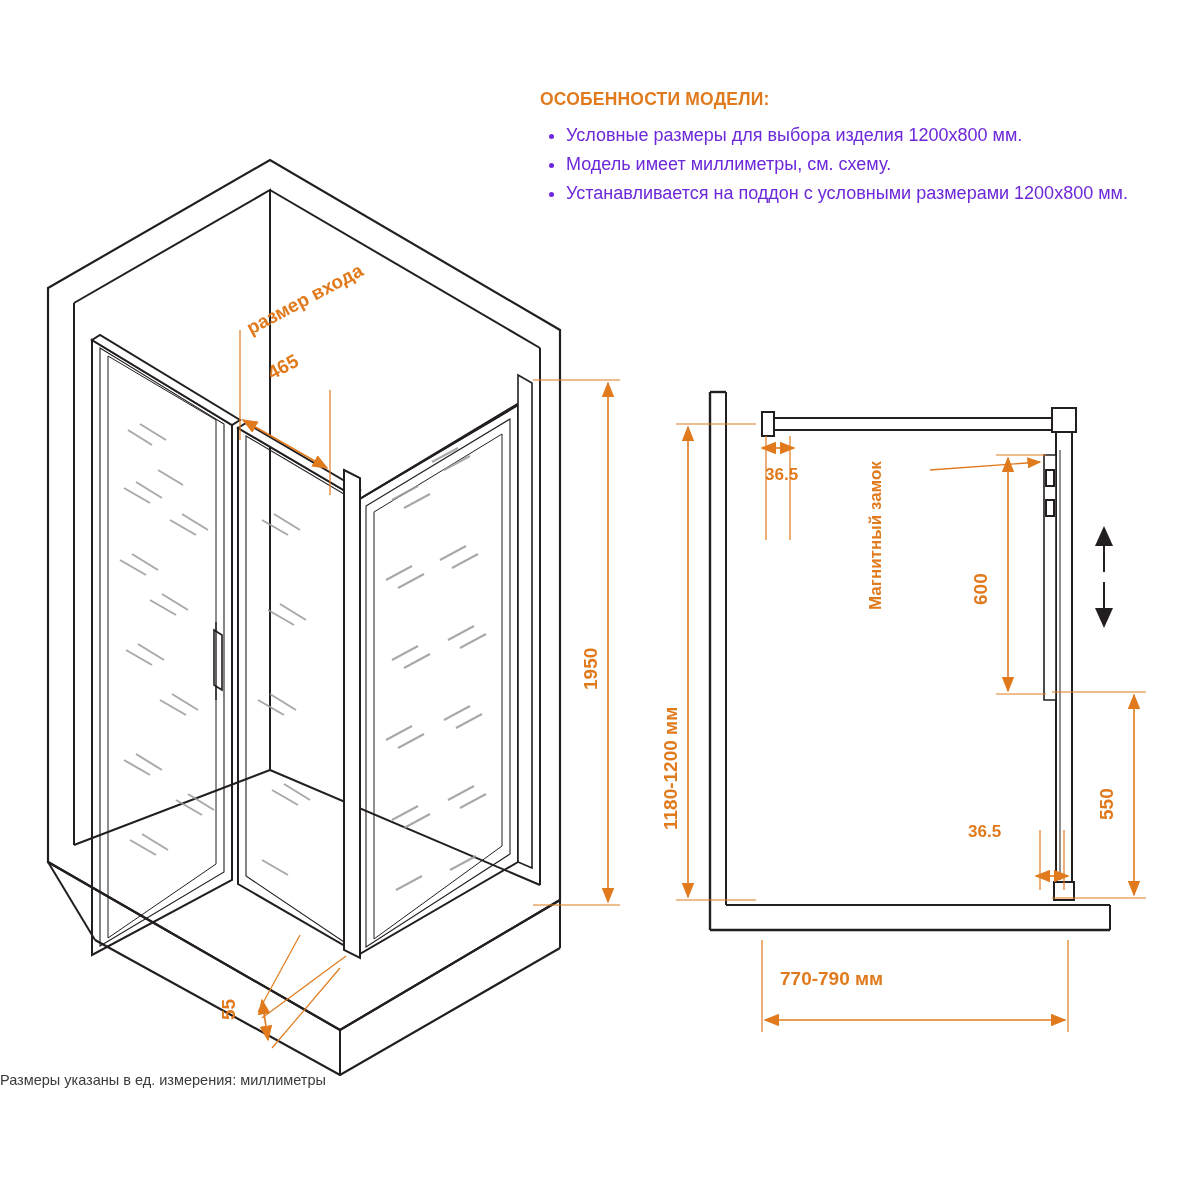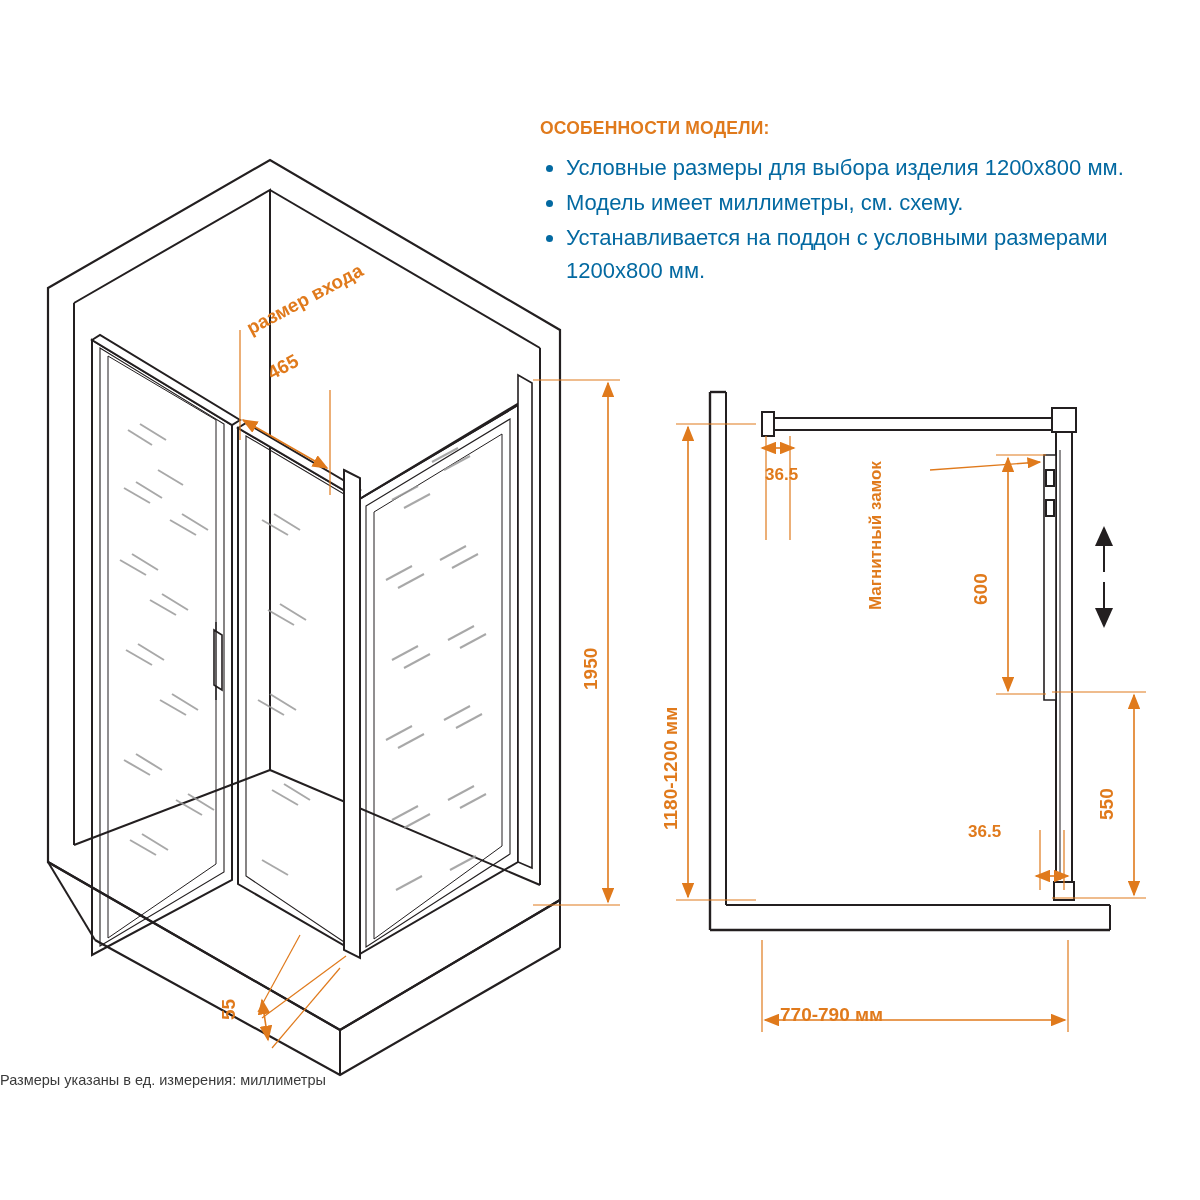--- a/index.html
+++ b/index.html
@@ -24,39 +24,39 @@
   svg.drawing {
     position: absolute;
     left: 0; top: 0;
     width: 1200px;
     height: 1200px;
   }
   
   .features {
     position: absolute;
     left: 540px;
-    top: 118px;
+    top: 89px;
     width: 620px;
   }
   .features-title {
     color: #e07a1c;
     font-weight: bold;
     font-size: 17.5px;
     letter-spacing: .2px;
     margin: 0 0 12px 0;
   }
   .features ul {
     margin: 0;
     padding-left: 26px;
     list-style: disc;
   }
   .features li {
-    font-size: 22px;
+    font-size: 18px;
     line-height: 1.5;
-    color: #0369a1;
+    color: #6d28d9;
     margin-bottom: 2px;
   }
   .footnote {
     position: absolute;
     left: 0;
     top: 1072px;
     width: 1200px;
     text-align: left;
     font-size: 14.5px;
     color: #3a3a3a;
@@ -285,16 +285,16 @@
   <div class="dim small" style="left:765px; top:465px;">36.5</div>
 
   <div class="dim small rot90" style="left:866px; top:610px;">Магнитный замок</div>
 
   <div class="dim rot90" style="left:970px; top:605px;">600</div>
 
   <div class="dim rot90" style="left:1096px; top:820px;">550</div>
 
   <div class="dim small" style="left:968px; top:822px;">36.5</div>
 
-  <div class="dim" style="left:780px; top:1004px;">770-790 мм</div>
+  <div class="dim" style="left:780px; top:968px;">770-790 мм</div>
 
   <div class="footnote">Размеры указаны в ед. измерения: миллиметры</div>
 </div>
 
 </body></html>

